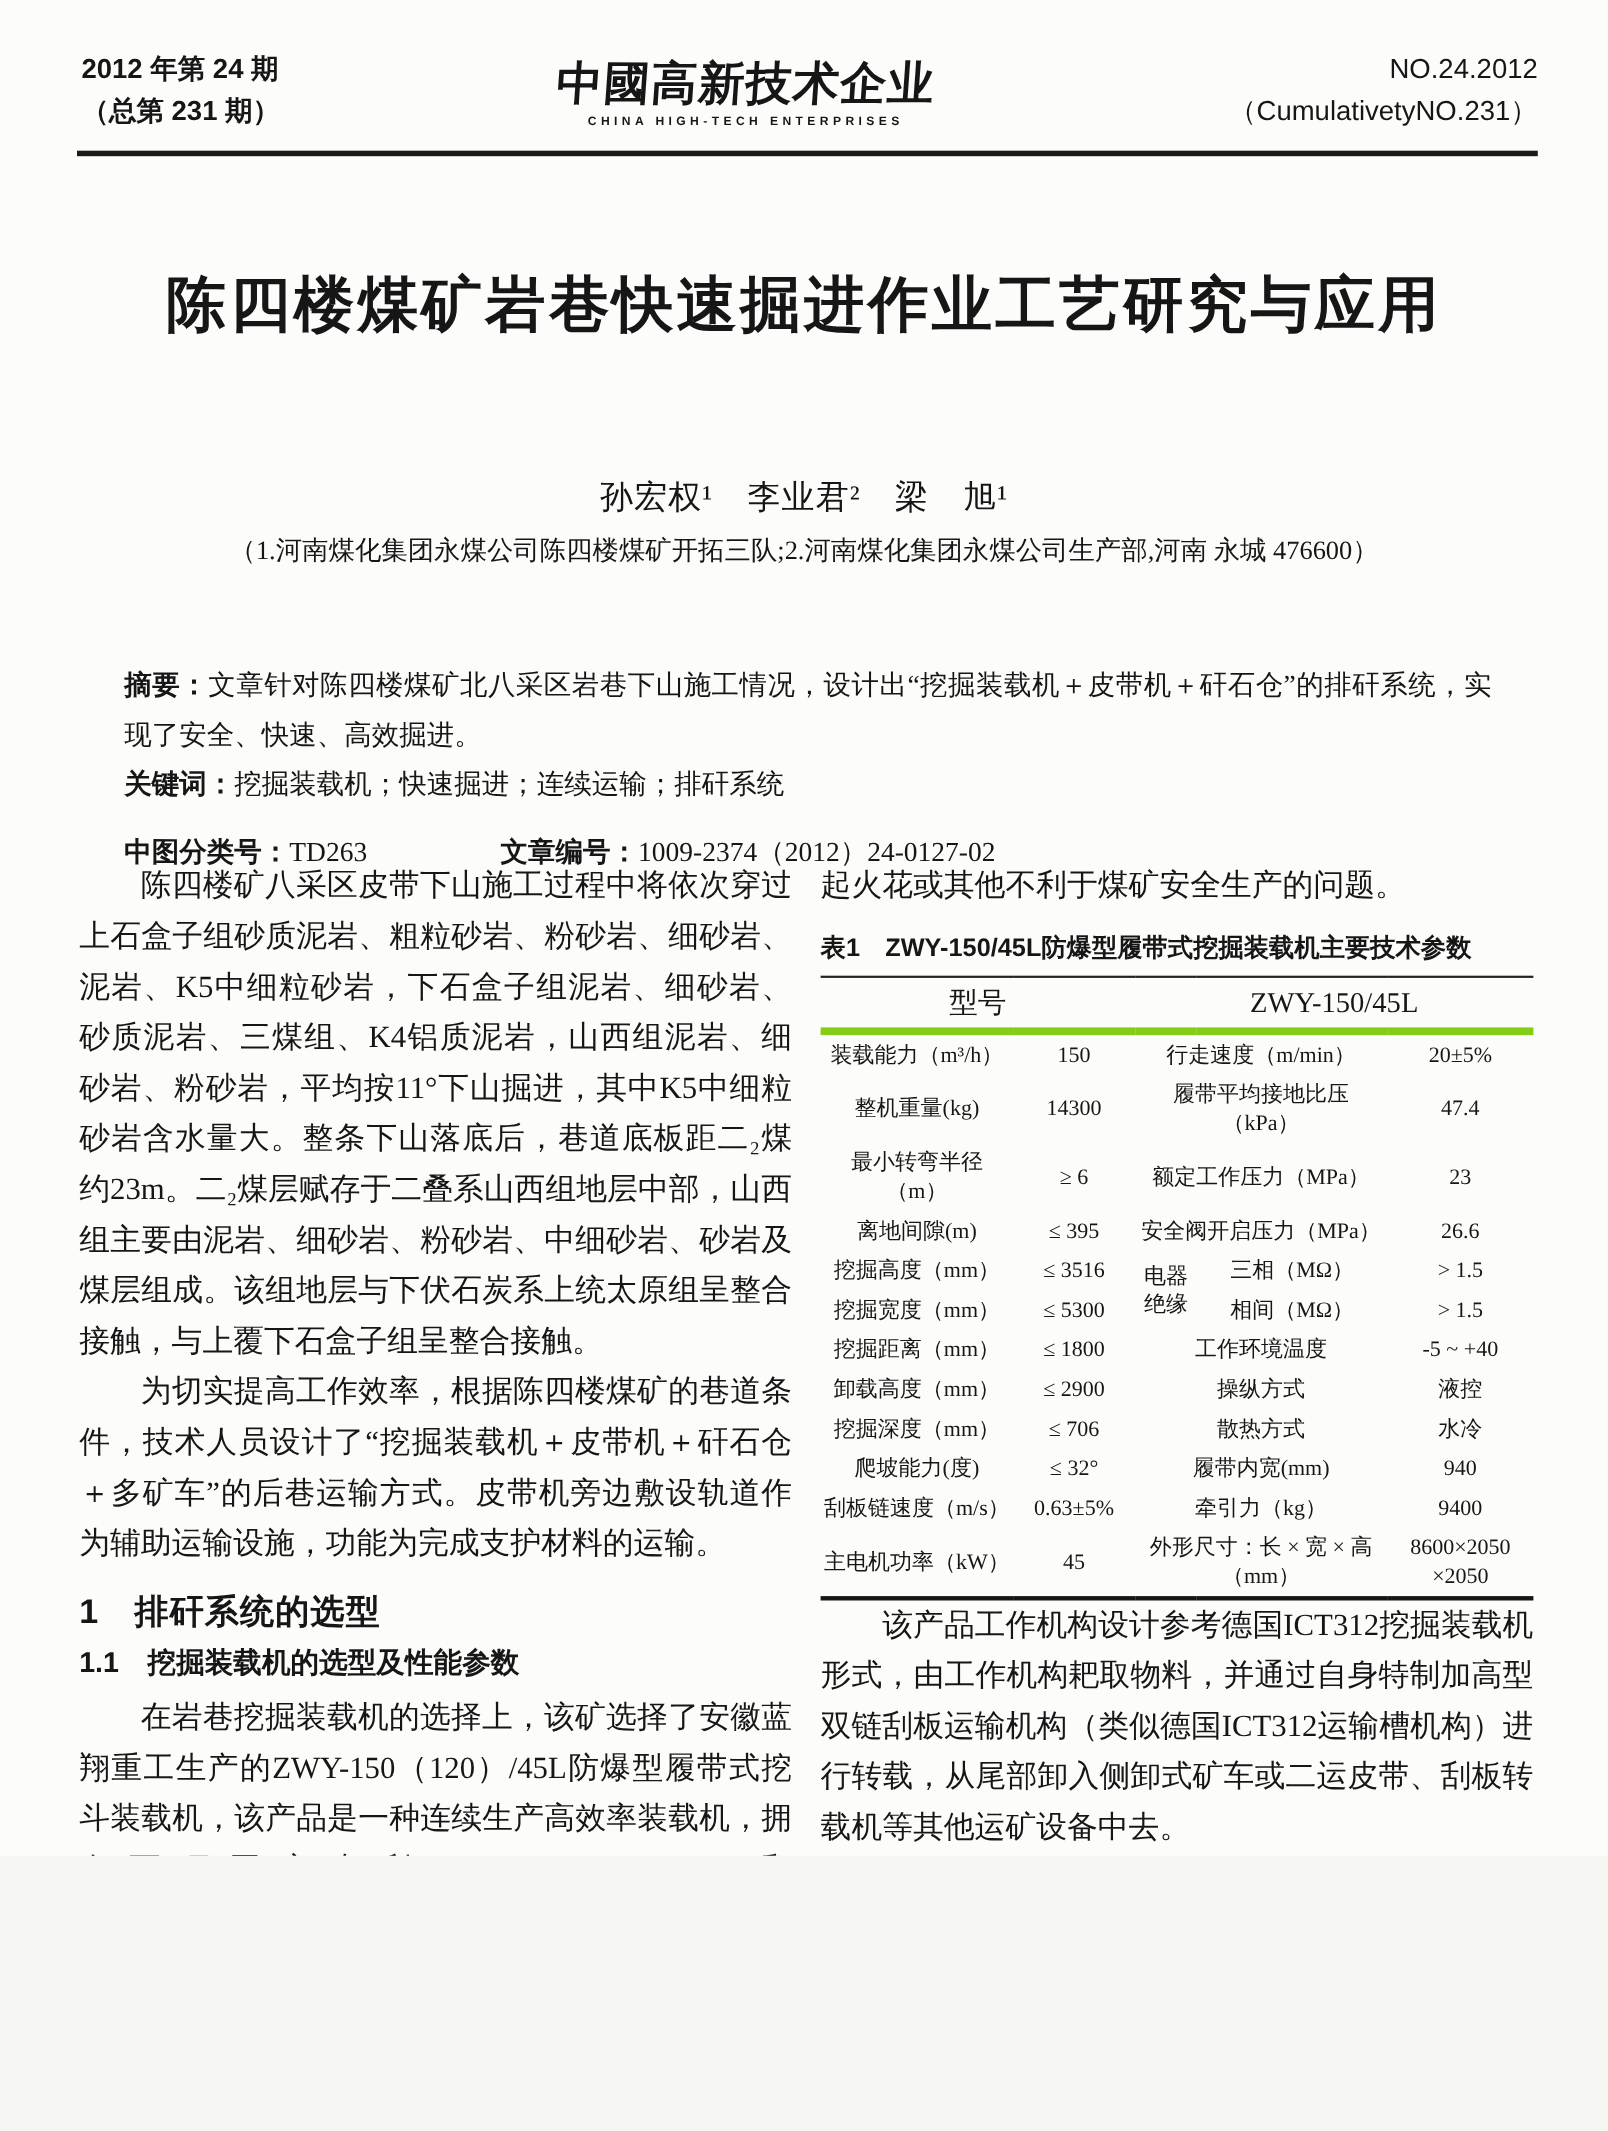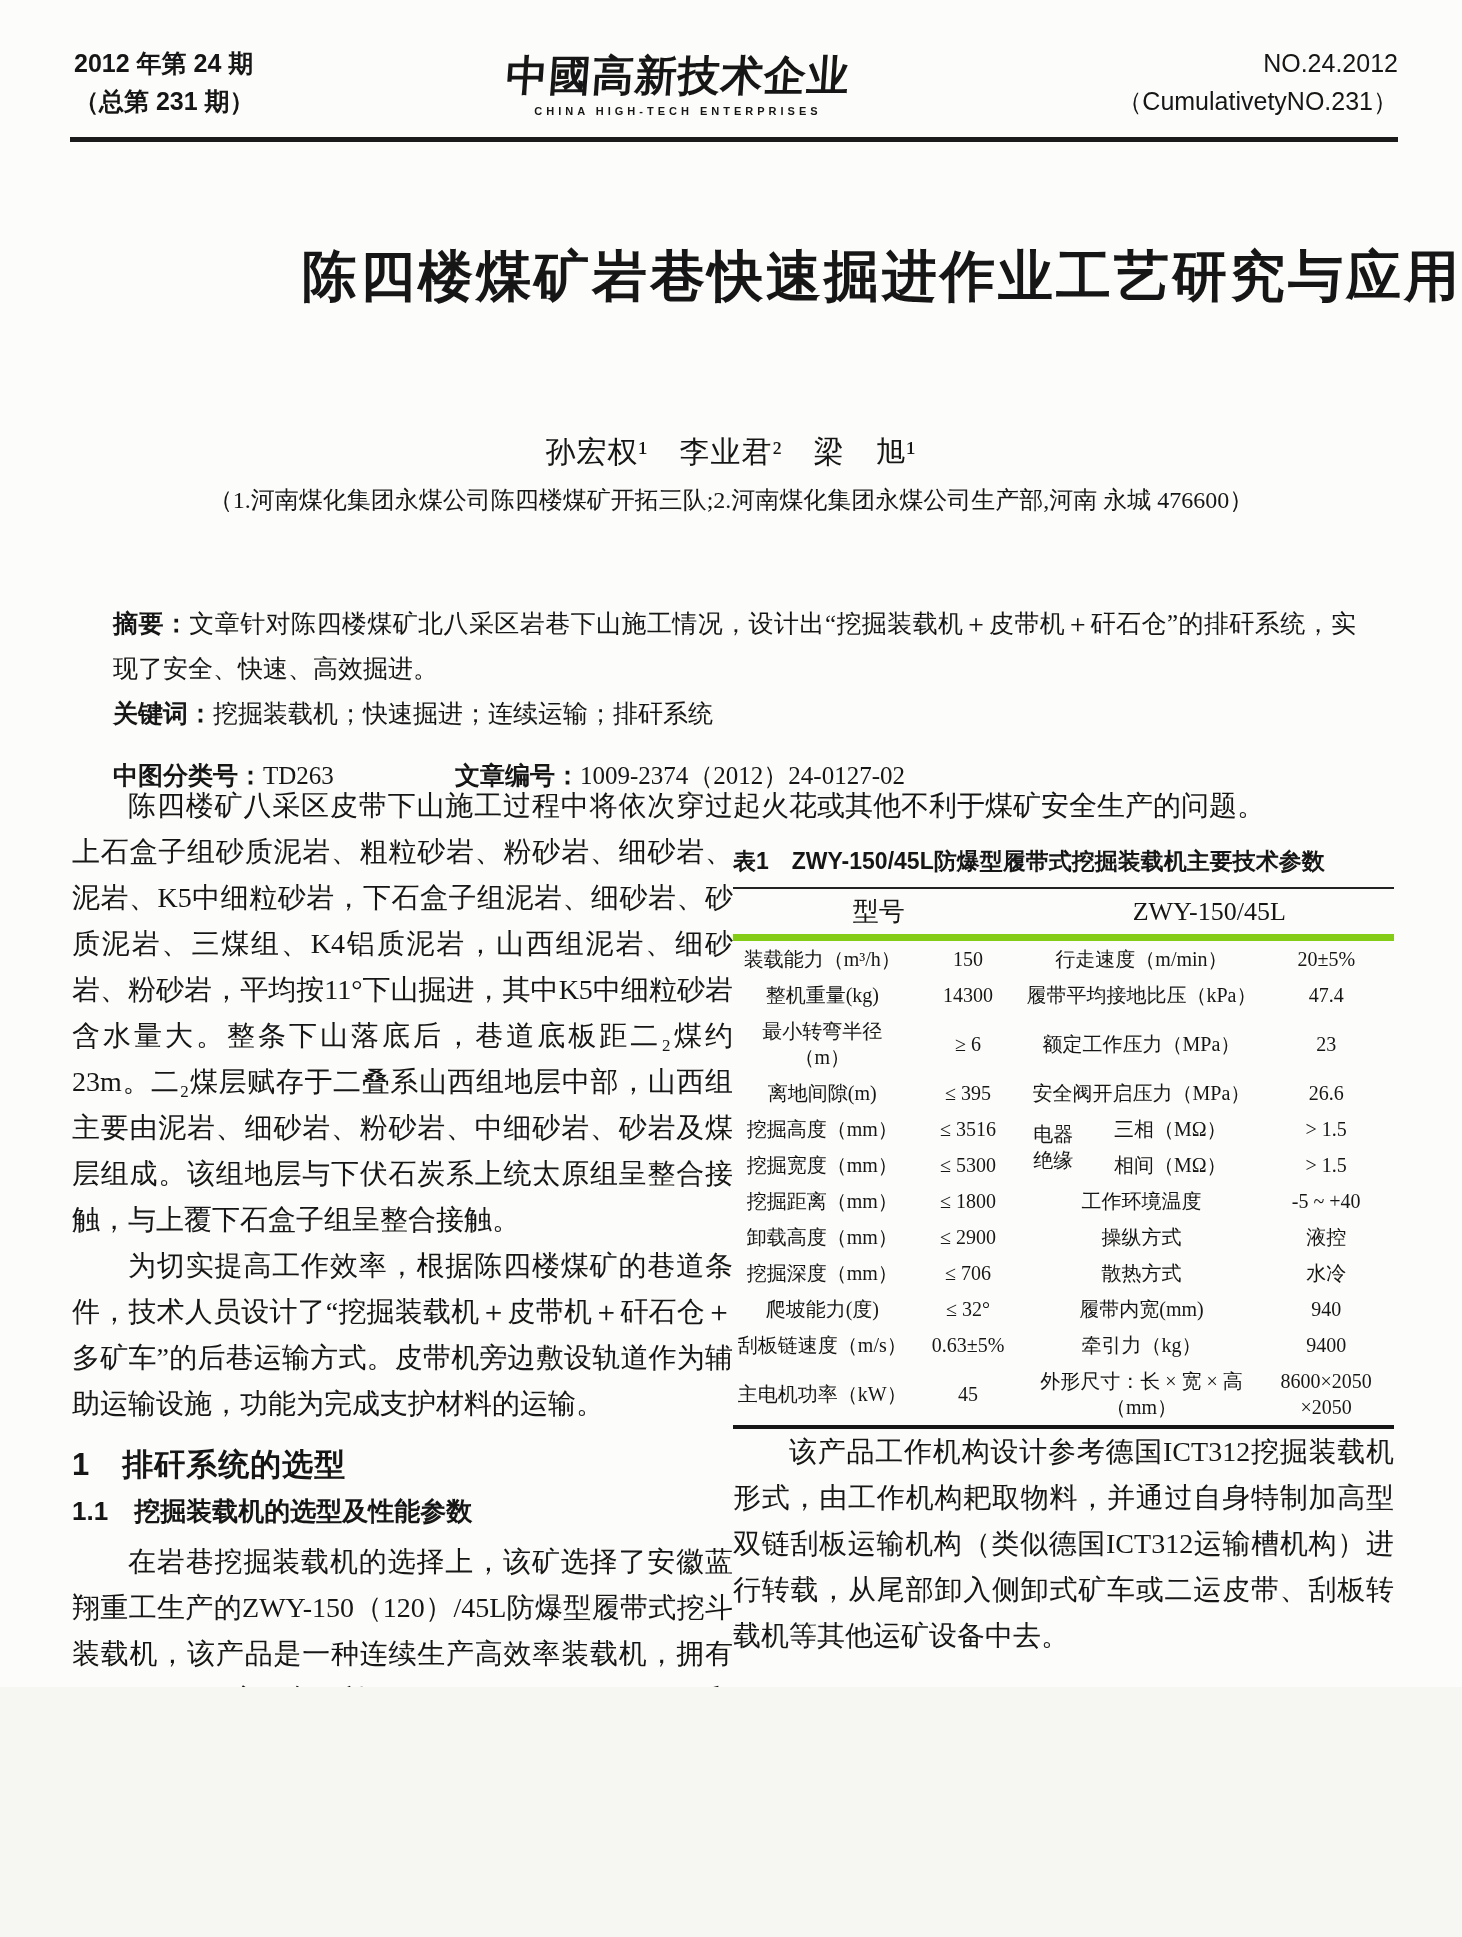--- a/index.html
+++ b/index.html
@@ -40,21 +40,21 @@
     font-family: "Liberation Sans", sans-serif;
     font-size: 25px; line-height: 38px; text-align: right; margin-left: 16px;
   }
   .hdr-rule {
     position: absolute; top: 137px; left: 70px;
     width: 1328px; height: 5px; background: #1b1b1b;
   }
   
   .title {
     position: absolute; top: 240px; left: 0; width: 100%;
-    margin: 0; text-align: right;
+    margin: 0; text-align: center;
     font-size: 55px; font-weight: 900; letter-spacing: 3px;
     font-family: "Liberation Serif", serif;
   }
   .authors {
     position: absolute; top: 432px; left: 0; width: 100%;
     text-align: center; font-size: 30px; letter-spacing: 1px;
   }
   .affiliation {
     position: absolute; top: 484px; left: 0; width: 100%;
     text-align: center; font-size: 24px;
@@ -68,21 +68,21 @@
   .abstract b, .meta b {
     font-family: "Liberation Sans", sans-serif;
     font-weight: bold;
   }
   .meta { display: flex; margin-top: 17px; }
   .meta-item-1 { width: 342px; }
   .meta-item-2 { width: 332px; }
   
   .cols {
     position: absolute; top: 783px; left: 72px; width: 1322px;
-    display: flex; 
+    display: flex; gap: 26px;
   }
   .col { flex: 1; min-width: 0; font-size: 28px; line-height: 46px; text-align: justify; }
   .col p { margin: 0; }
   .col p.indent { text-indent: 2em; }
   .col h2 {
     margin: 16px 0 4px; font-size: 31px; letter-spacing: 1px;
     font-family: "Liberation Sans", sans-serif; font-weight: bold;
     text-align: left; line-height: 44px;
   }
   .col h3 {

